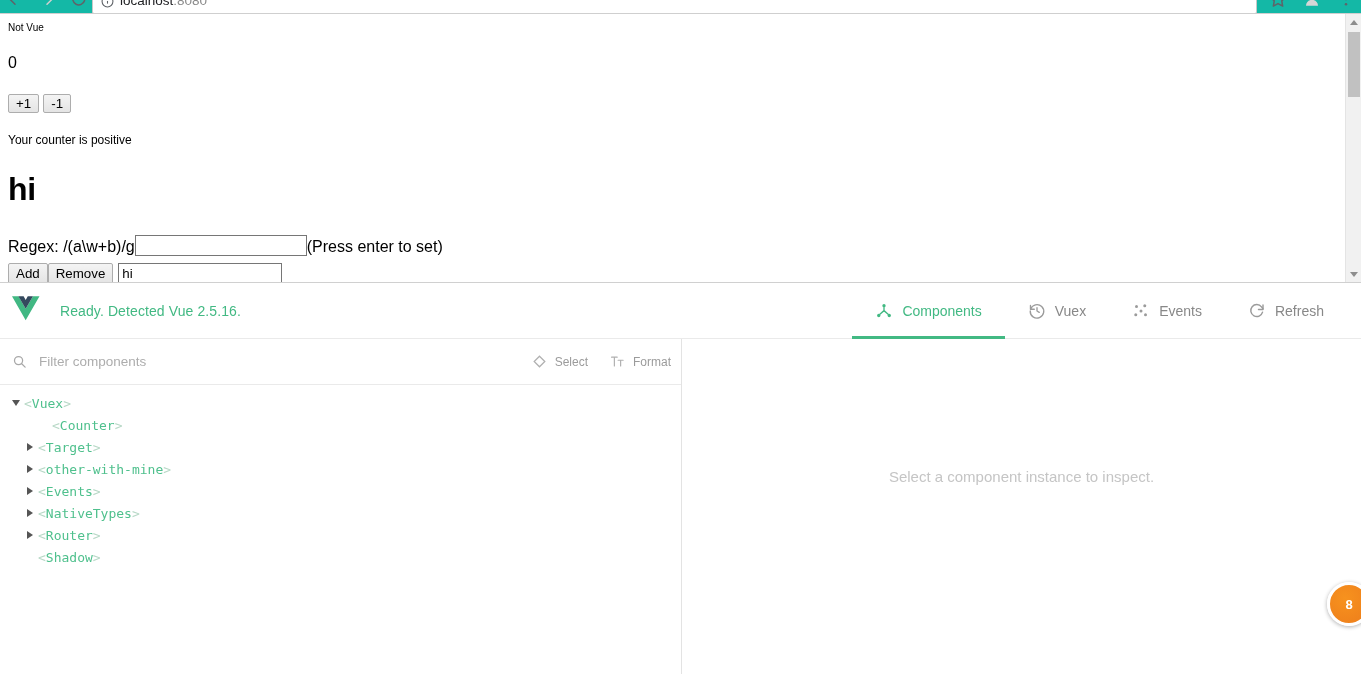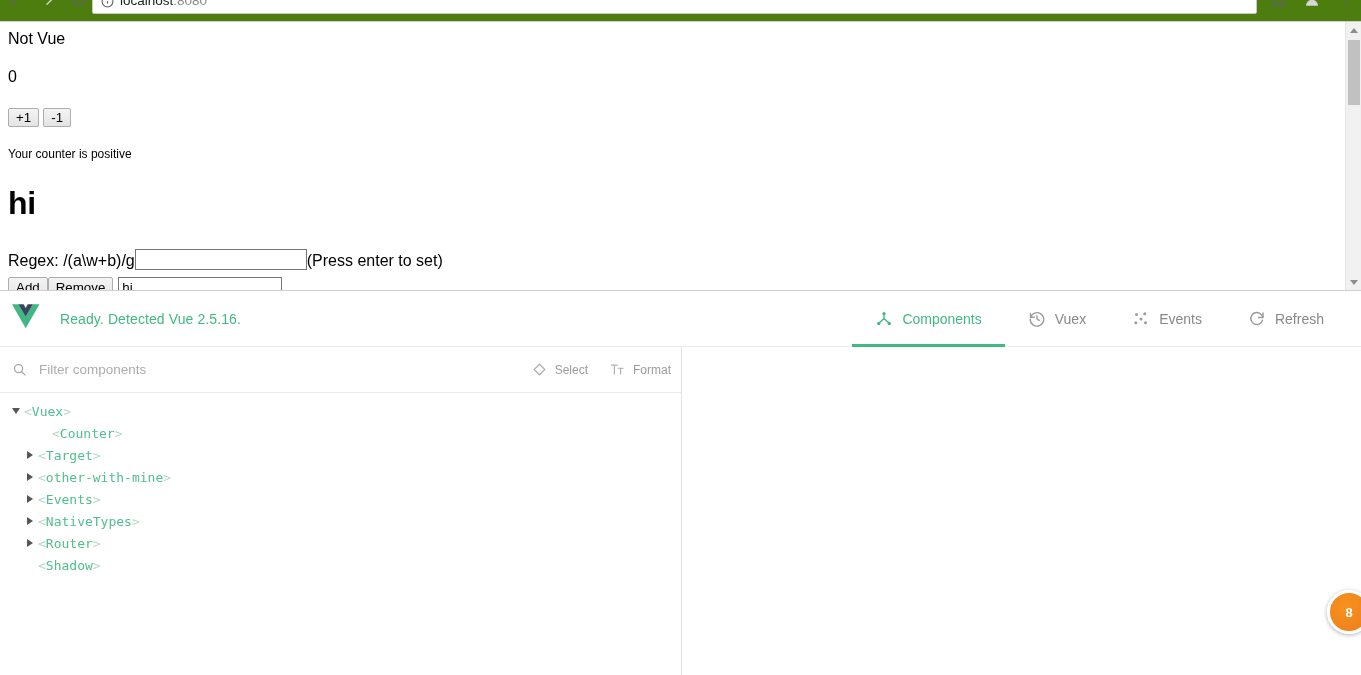--- a/index.html
+++ b/index.html
@@ -7,22 +7,22 @@
     margin: 0; padding: 0;
     width: 1361px; height: 675px;
     overflow: hidden;
     background: #ffffff;
     font-family: "Liberation Sans", sans-serif;
   }
 
   
   .browser-bar {
     position: relative;
-    height: 22px;
-    background: #4d7c0f;
+    height: 14px;
+    background: #14b8a6;
     border-bottom: 1px solid #cfcfcf;
     overflow: hidden;
   }
   .nav-icons {
     position: absolute; left: 6px; top: -10px;
     display: flex; align-items: center; gap: 14px;
   }
   .nav-ico { width: 18px; height: 18px; display: block; }
   .omnibox {
     position: absolute; left: 92px; top: -12px;
@@ -56,21 +56,21 @@
     overflow: hidden;
     border-bottom: 1px solid #d0d0d0;
   }
   .page-content {
     padding: 8px;
     font-size: 16px;
     color: #000;
     font-family: "Liberation Sans", sans-serif;
   }
   .page-line { margin: 0 0 0 0; line-height: 1.0; }
-  .p-nv   { font-size: 16px; padding-top: 1px; }
+  .p-nv   { font-size: 10px; padding-top: 1px; }
   .p-zero { font-size: 16px; margin-top: 22px; }
   .btn-row { margin-top: 23px; display: flex; gap: 4px; }
   .win-btn {
     font-family: "Liberation Sans", sans-serif;
     font-size: 13.33px;
     padding: 1px 7px;
     background: linear-gradient(#f4f4f4, #e4e4e4);
     border: 1px solid #adadad;
     border-radius: 2px;
     color: #000;
@@ -496,16 +496,19 @@
           </div>
           <div class="tree-node" style="padding-left: 22px;">
             <span class="arrow-box"></span>
             <span class="tag-br">&lt;</span>
             <span class="tag-name">Shadow</span>
             <span class="tag-br">&gt;</span>
           </div>
         </div>
     </div>
 
+    <div class="inspect-pane">
+      <div class="inspect-empty">Select a component instance to inspect.</div>
+    </div>
   </div>
 
   <div class="float-badge">8</div>
 </div>
 
 </body></html>

